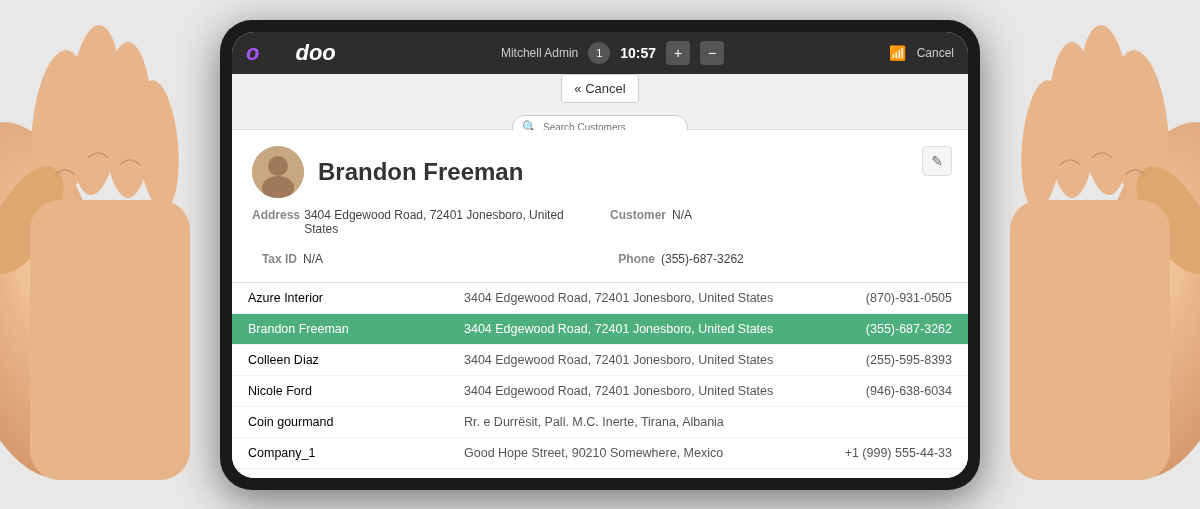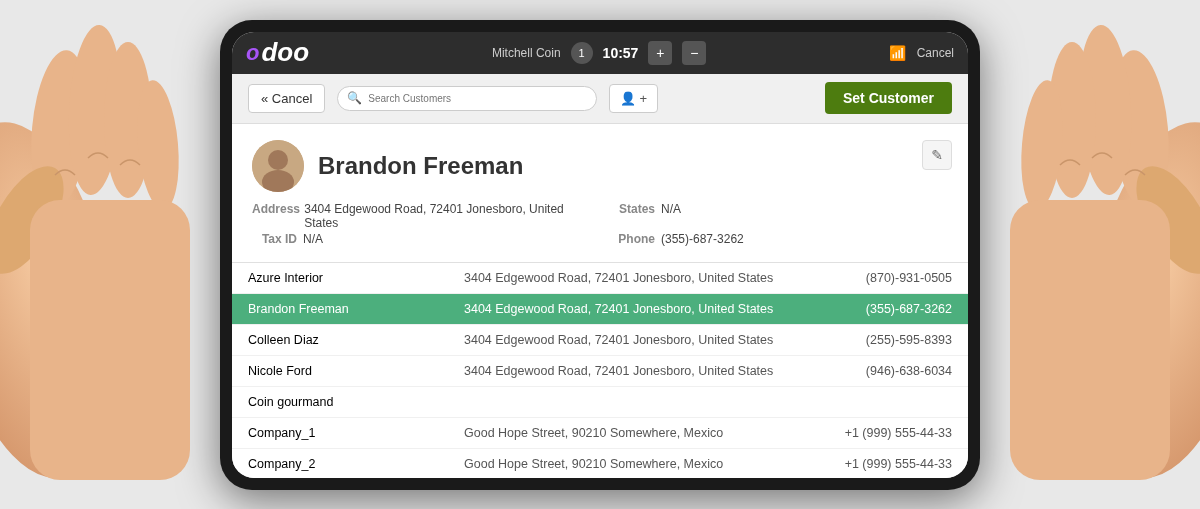--- a/index.html
+++ b/index.html
@@ -70,21 +70,21 @@
       padding: 0 14px;
       flex-shrink: 0;
     }
 
     .odoo-logo {
       display: flex;
       align-items: center;
       gap: 2px;
     }
     .logo-o { color: #a855f7; font-size: 22px; font-weight: 900; font-style: italic; }
-    .logo-doo { color: #ffffff; font-size: 26px; font-weight: 900; font-style: italic; }
+    .logo-doo { color: #ffffff; font-size: 22px; font-weight: 900; font-style: italic; margin-left: 34px; }
 
     .top-bar-center {
       flex: 1;
       display: flex;
       align-items: center;
       justify-content: center;
       gap: 10px;
     }
 
     .admin-name {
@@ -138,27 +138,28 @@
 
     .close-btn {
       color: #ccc;
       font-size: 12px;
       cursor: pointer;
     }
 
     
     .toolbar {
       background: #f0f0f0;
-      height: 50px;
+      height: 56px;
       display: flex;
       align-items: center;
       padding: 0 16px;
       gap: 12px;
       border-bottom: 1px solid #ddd;
       flex-shrink: 0;
+      flex-direction: column;
     }
 
     .cancel-btn {
       background: white;
       border: 1px solid #ccc;
       border-radius: 4px;
       padding: 6px 12px;
       font-size: 13px;
       cursor: pointer;
       color: #333;
@@ -266,21 +267,21 @@
       align-items: center;
       justify-content: center;
       cursor: pointer;
       font-size: 14px;
       color: #666;
     }
 
     .customer-info {
       display: grid;
       grid-template-columns: 1fr 1fr;
-      gap: 2px 20px;
+      gap: 16px 20px;
       font-size: 12px;
       color: #444;
     }
 
     .info-row {
       display: flex;
       gap: 6px;
     }
 
     .info-label {
@@ -401,21 +402,21 @@
 
   <div class="tablet">
     <div class="tablet-screen">
 
       <div class="top-bar">
         <div class="odoo-logo">
           <span class="logo-o">o</span>
           <span class="logo-doo">doo</span>
         </div>
         <div class="top-bar-center">
-          <span class="admin-name">Mitchell Coin</span>
+          <span class="admin-name">Mitchell Admin</span>
           <div class="order-badge">1</div>
           <span class="time-display">10:57</span>
           <button class="btn-icon">+</button>
           <button class="btn-icon">−</button>
         </div>
         <div class="top-bar-actions">
           <span class="wifi-icon">📶</span>
           <span class="close-btn">Cancel</span>
         </div>
       </div>
@@ -444,21 +445,21 @@
           </div>
           <span class="customer-name-text">Brandon Freeman</span>
         </div>
         <button class="edit-icon-btn">✎</button>
         <div class="customer-info">
           <div class="info-row">
             <span class="info-label">Address</span>
             <span class="info-value">3404 Edgewood Road, 72401 Jonesboro, United States</span>
           </div>
           <div class="info-row">
-            <span class="info-label">States</span>
+            <span class="info-label">Customer</span>
             <span class="info-value">N/A</span>
           </div>
           <div class="info-row">
             <span class="info-label">Tax ID</span>
             <span class="info-value">N/A</span>
           </div>
           <div class="info-row">
             <span class="info-label">Phone</span>
             <span class="info-value">(355)-687-3262</span>
           </div>
@@ -481,20 +482,21 @@
             <div class="list-address">3404 Edgewood Road, 72401 Jonesboro, United States</div>
             <div class="list-phone">(255)-595-8393</div>
           </div>
           <div class="list-row">
             <div class="list-name">Nicole Ford</div>
             <div class="list-address">3404 Edgewood Road, 72401 Jonesboro, United States</div>
             <div class="list-phone">(946)-638-6034</div>
           </div>
           <div class="list-row">
             <div class="list-name">Coin gourmand</div>
+            <div class="list-address">Rr. e Durrësit, Pall. M.C. Inerte, Tirana, Albania</div>
             <div class="list-phone"></div>
           </div>
           <div class="list-row">
             <div class="list-name">Company_1</div>
             <div class="list-address">Good Hope Street, 90210 Somewhere, Mexico</div>
             <div class="list-phone">+1 (999) 555-44-33</div>
           </div>
           <div class="list-row">
             <div class="list-name">Company_2</div>
             <div class="list-address">Good Hope Street, 90210 Somewhere, Mexico</div>

